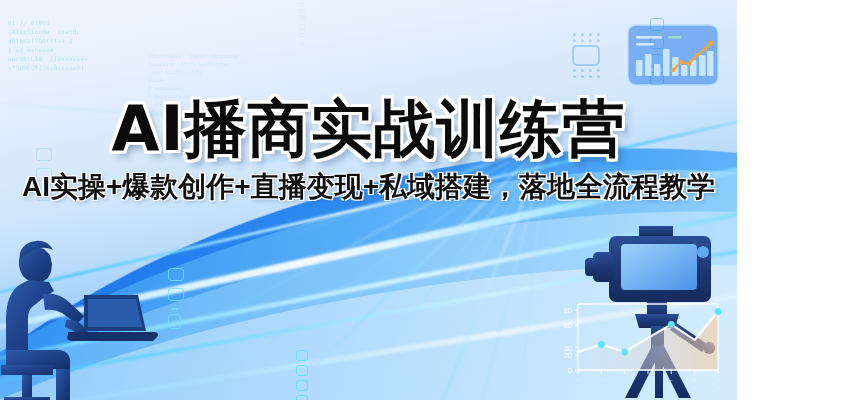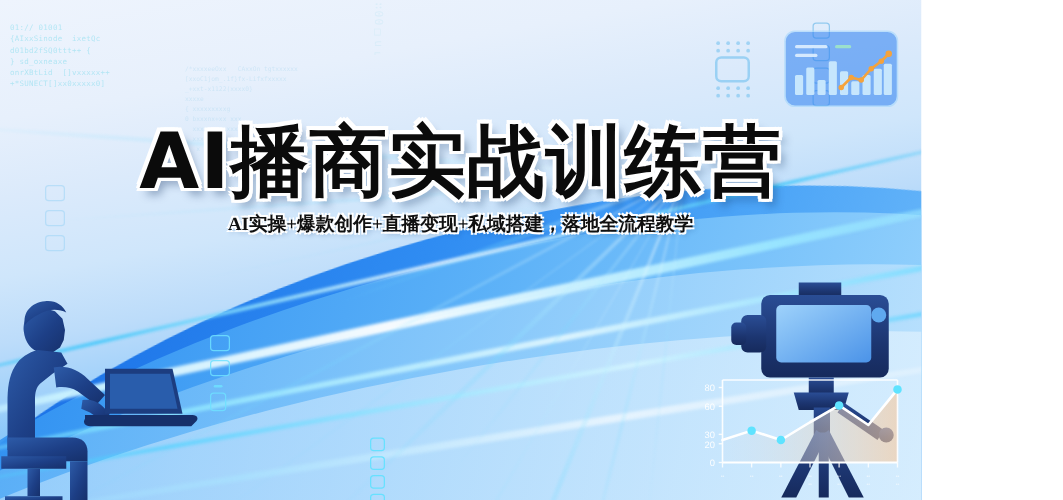--- a/index.html
+++ b/index.html
@@ -106,22 +106,22 @@
   .title{
     font-family:"DejaVu Sans","Liberation Sans",sans-serif;
     font-size:62px;font-weight:700;letter-spacing:1px;color:#0b0b0b;
     line-height:1;margin:0;
     text-shadow:
       -2.6px -2.6px 0 #fff, 2.6px -2.6px 0 #fff, -2.6px 2.6px 0 #fff, 2.6px 2.6px 0 #fff,
       -3px 0 0 #fff, 3px 0 0 #fff, 0 -3px 0 #fff, 0 3px 0 #fff,
       5px 6px 7px rgba(10,40,90,.35);
   }
   .subtitle{
-    font-family:Liberation Serif, serif;
-    font-size:15px;font-weight:700;color:#101010;margin:13px 0 0;line-height:1;
+    font-family:Liberation Sans, sans-serif;
+    font-size:28px;font-weight:700;color:#101010;margin:13px 0 0;line-height:1;
     text-shadow:-1.4px -1.4px 0 #fff,1.4px -1.4px 0 #fff,-1.4px 1.4px 0 #fff,1.4px 1.4px 0 #fff,2px 2px 4px rgba(20,60,120,.3);
   }
 
   
   .fig{position:absolute;pointer-events:none;}
   .fig-person{left:-4px;bottom:0;width:168px;height:178px;}
   .fig-camera{right:-2px;bottom:0;width:158px;height:186px;}
   .icon-topright{position:absolute;right:18px;top:24px;width:92px;height:62px;}
 
   

